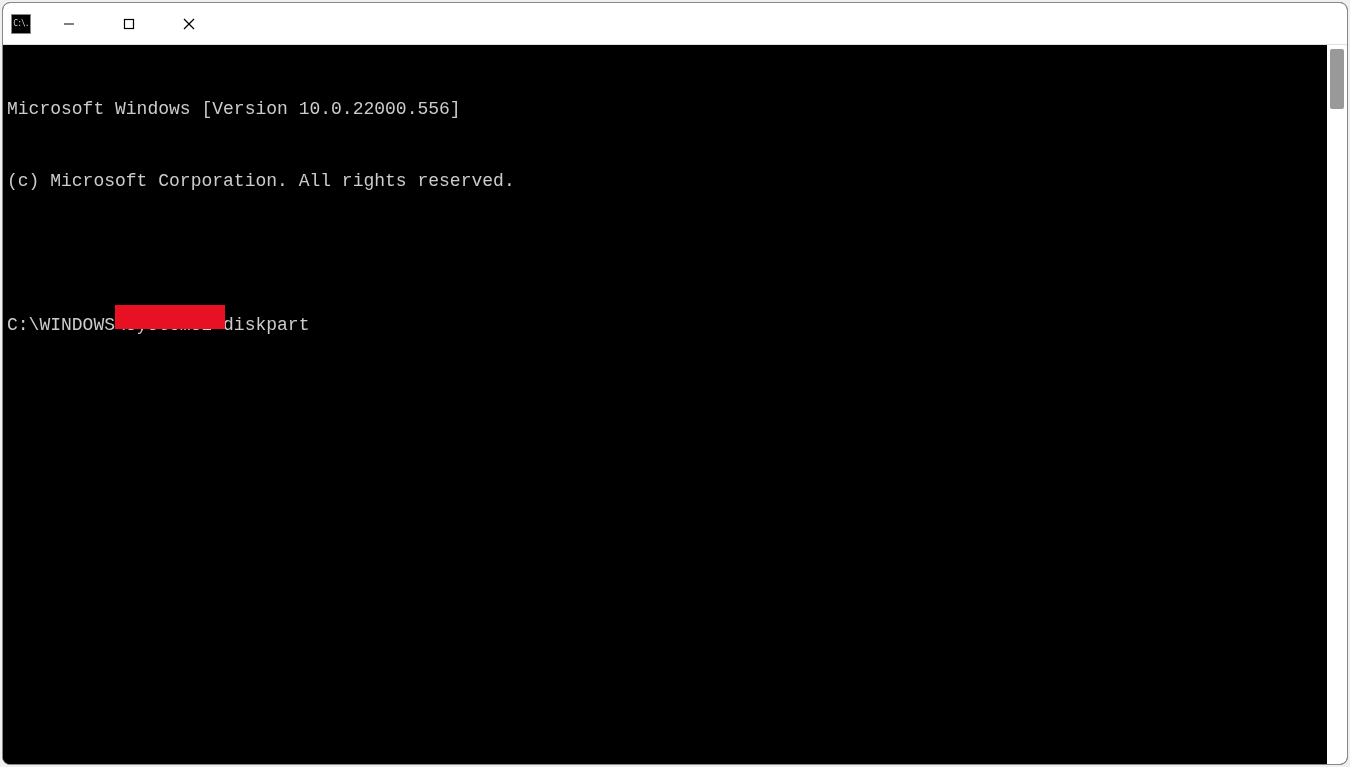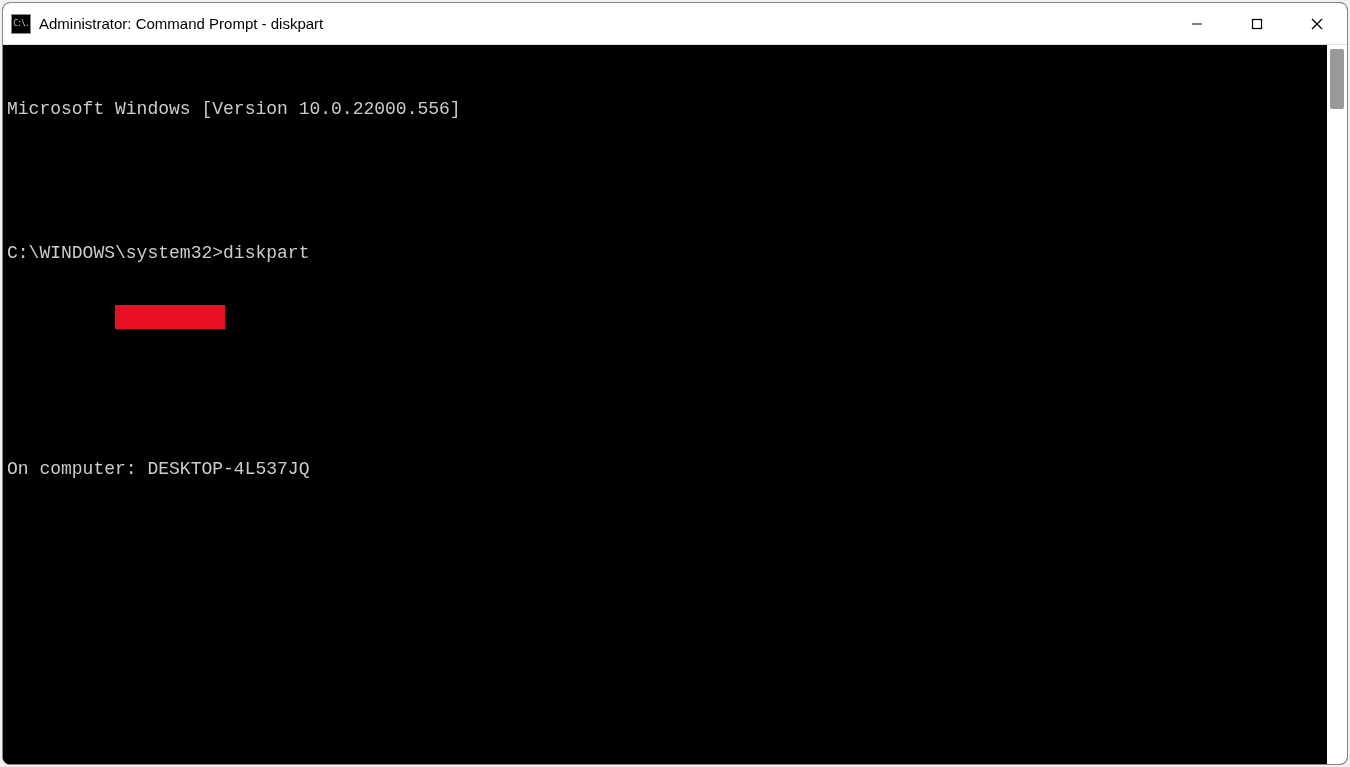--- a/index.html
+++ b/index.html
@@ -110,21 +110,20 @@
     .line {
       display: block;
     }
   </style>
 </head>
 <body>
 
 <div class="window">
   <div class="titlebar">
     <div class="titlebar-icon">C:\.</div>
-    <div class="titlebar-text">Administrator: Command Prompt - diskpart</div>
     <div class="titlebar-controls">
       <div class="titlebar-btn">
         <svg width="12" height="12" viewBox="0 0 12 12">
             <line x1="1" y1="6" x2="11" y2="6" stroke="#000" stroke-width="1.2"></line>
           </svg>
       </div>
       <div class="titlebar-btn">
         <svg width="12" height="12" viewBox="0 0 12 12">
             <rect x="1.5" y="1.5" width="9" height="9" fill="none" stroke="#000" stroke-width="1.2"></rect>
           </svg>
@@ -133,25 +132,25 @@
         <svg width="14" height="14" viewBox="0 0 14 14">
             <line x1="2" y1="2" x2="12" y2="12" stroke="#000" stroke-width="1.2"></line>
             <line x1="12" y1="2" x2="2" y2="12" stroke="#000" stroke-width="1.2"></line>
           </svg>
       </div>
     </div>
   </div>
   <div class="terminal-body">
     <div class="terminal-content">
       <div class="line">Microsoft Windows [Version 10.0.22000.556]</div>
+      <div class="line">(c) Microsoft Corporation. All rights reserved.</div>
       <div class="line"></div>
       <div class="line">C:\WINDOWS\system32&gt;diskpart</div>
       <div class="line"></div>
       <div class="line"></div>
-      <div class="line">On computer: DESKTOP-4L537JQ</div>
       <div class="line"></div>
       
       <div class="underline-annotation"></div>
     </div>
     <div class="scrollbar-area">
       <div class="scrollbar-thumb"></div>
     </div>
   </div>
 </div>
 

